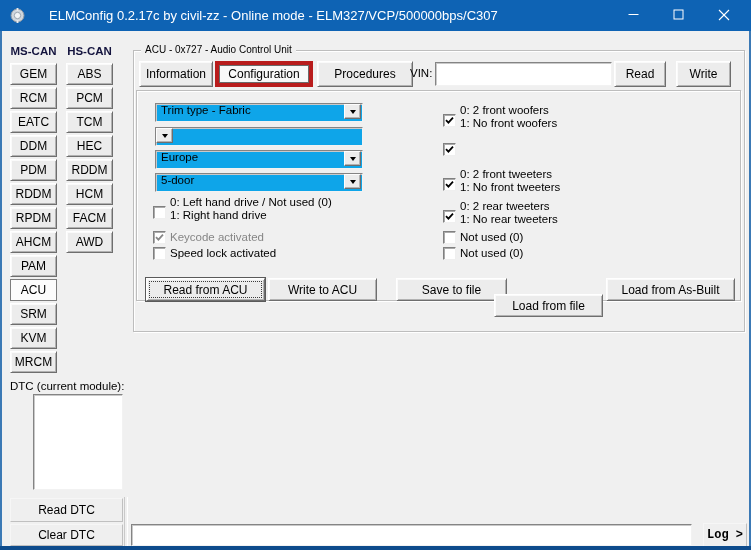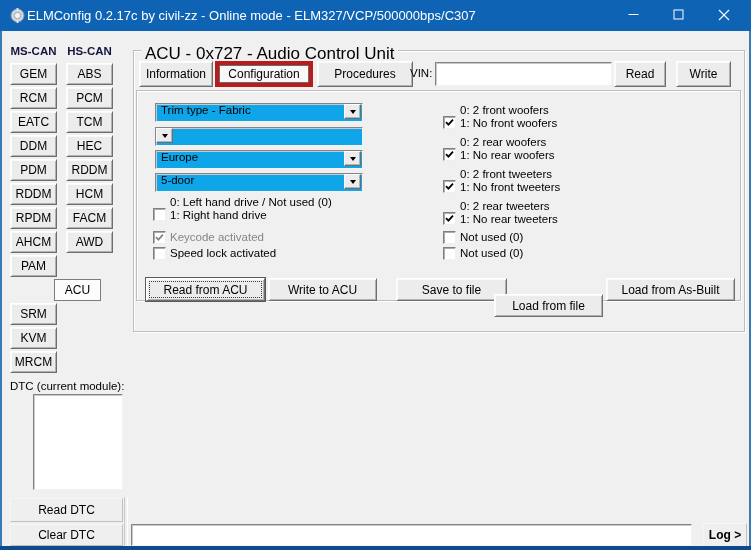--- a/index.html
+++ b/index.html
@@ -2,83 +2,83 @@
 <html><head>
 <meta charset="utf-8">
 <style>
   html,body{margin:0;padding:0;background:#bcbcbc;}
   .window{position:relative;width:751px;height:550px;background:#f0f0f0;
     font-family:"Liberation Sans",sans-serif;font-size:11.5px;color:#000;overflow:hidden;}
 
   
   .titlebar{position:absolute;left:0;top:0;width:751px;height:31px;background:#0e63b4;display:flex;align-items:center;}
   .app-icon{margin-left:9px;width:17px;height:17px;flex:none;}
-  .title-text{color:#fff;font-size:13px;margin-left:1px;white-space:nowrap;}
+  .title-text{color:#fff;font-size:13px;margin-left:23px;white-space:nowrap;}
   .caption-buttons{position:absolute;right:5px;top:0;height:31px;display:flex;}
   .cap-btn{width:45px;height:31px;display:flex;align-items:center;justify-content:center;}
   .border-left{position:absolute;left:0;top:31px;width:2px;height:519px;background:#3b79b5;}
   .border-right{position:absolute;right:0;top:31px;width:2px;height:519px;background:#3b79b5;}
   .border-bottom{position:absolute;left:0;bottom:0;width:751px;height:4px;background:#0d4b8c;}
 
   
   .btn{position:absolute;box-sizing:border-box;background:#ececec;
     border:1px solid;border-color:#ffffff #6e6e6e #6e6e6e #ffffff;
     box-shadow:inset 1px 1px 0 #fafafa, inset -1px -1px 0 #b2b2b2;
     display:flex;align-items:center;justify-content:center;
     font-size:12px;cursor:default;white-space:nowrap;}
   .btn.subtle{background:#efefef;border-color:#f6f6f6 #c0c0c0 #c0c0c0 #f6f6f6;box-shadow:none;}
   .side-btn{width:47px;height:22px;text-align:right;}
-  .side-btn.active{background:#fcfcfc;border:1px solid #7d7d7d;box-shadow:none;margin-left:44px;}
+  .side-btn.active{background:#fcfcfc;border:1px solid #7d7d7d;box-shadow:none;}
   .tab-btn{height:26px;}
   .tab-btn.pressed{background:#f8f8f8;border:4px solid #b91c1c;box-shadow:inset 0 0 0 1px #6a6a6a;}
   .btn.default-focus{box-shadow:0 0 0 1px #5a5a5a, inset 1px 1px 0 #fafafa, inset -1px -1px 0 #b2b2b2;
     outline:1px dotted #3c3c3c;outline-offset:-4px;}
 
   
   .sunken{position:absolute;box-sizing:border-box;background:#fff;
     border:1px solid;border-color:#848484 #f2f2f2 #f2f2f2 #848484;
     box-shadow:inset 1px 1px 0 #c9c9c9;}
   input.sunken{font-family:"Liberation Sans",sans-serif;font-size:12px;padding:0 4px;outline:none;color:#000;}
 
   .col-head{position:absolute;width:47px;text-align:center;font-weight:bold;font-size:11.5px;color:#14143e;}
   .static-label{position:absolute;white-space:nowrap;}
 
   
   .groupbox{position:absolute;left:133px;top:50px;width:612px;height:282px;box-sizing:border-box;
     border:1px solid #bdbdbd;box-shadow:inset 1px 1px 0 #ffffff, 1px 1px 0 #ffffff;}
-  .gb-label{position:absolute;left:141px;top:44px;background:#f0f0f0;padding:0 4px;font-size:17px;white-space:nowrap;}
+  .gb-label{position:absolute;left:141px;top:44px;background:#f0f0f0;padding:0 4px;font-size:10px;white-space:nowrap;}
   .panel-inner{position:absolute;left:136px;top:90px;width:605px;height:211px;box-sizing:border-box;
     border:1px solid #bdbdbd;box-shadow:inset 1px 1px 0 #ffffff, 1px 1px 0 #ffffff;}
 
   
   .combo{position:absolute;width:208px;height:19px;box-sizing:border-box;background:#0ea5e9;
     border:1px solid;border-color:#848484 #f2f2f2 #f2f2f2 #848484;box-shadow:inset 1px 1px 0 #c9c9c9;
     display:flex;align-items:flex-start;}
   .combo-value{flex:1;padding-left:5px;font-size:11.5px;overflow:hidden;white-space:nowrap;}
   .combo-btn{width:17px;height:15px;margin-right:1px;flex:none;background:#ececec;
     border:1px solid;border-color:#fdfdfd #6e6e6e #6e6e6e #fdfdfd;box-shadow:inset -1px -1px 0 #b2b2b2;
     display:flex;align-items:center;justify-content:center;box-sizing:border-box;}
   .arr{width:0;height:0;border:3.5px solid transparent;border-top:4px solid #000;margin-top:4px;}
 
   
-  .checkbox{position:absolute;display:flex;align-items:flex-end;}
+  .checkbox{position:absolute;display:flex;align-items:center;}
   .cb-box{width:13px;height:13px;box-sizing:border-box;background:#fff;flex:none;position:relative;
     border:1px solid;border-color:#808080 #efefef #efefef #808080;box-shadow:inset 1px 1px 0 #ababab;}
   .cb-box svg{display:none;position:absolute;left:1px;top:1px;}
   .checkbox.checked .cb-box svg{display:block;}
   .checkbox.two-line .cb-box{margin-top:7px;}
   .checkbox.one-line .cb-box{margin-top:1px;}
   .cb-label{margin-left:4px;font-size:11.5px;line-height:12.5px;white-space:nowrap;}
   .checkbox.one-line .cb-label{line-height:13px;}
   .checkbox.disabled .cb-label{color:#868686;}
   .checkbox.disabled .cb-box svg polyline{stroke:#868686;}
 
   .listbox{position:absolute;left:33px;top:394px;width:90px;height:96px;}
   .vsep{position:absolute;left:124px;top:497px;width:2px;height:49px;border-left:1px solid #c9c9c9;border-right:1px solid #ffffff;}
-  .log-btn{font-weight:bold;}
+  .log-btn{font-weight:bold;font-family:Liberation Mono, monospace;}
 </style>
 </head>
 <body>
 
 <div class="window">
 
   <div class="titlebar">
     <span class="app-icon">
       <svg width="17" height="17" viewBox="0 0 17 17">
         <circle cx="8.5" cy="8.5" r="6.5" fill="#cfd6dd" stroke="#8d99a6"></circle>
@@ -219,24 +219,20 @@
         <div>0: 2 front woofers</div>
         <div>1: No front woofers</div>
       </span>
     </div>
     <div class="checkbox two-line checked" style="left:443px;top:136px">
       <span class="cb-box">
           <svg width="9" height="9" viewBox="0 0 9 9">
             <polyline points="1,4.2 3.4,6.6 8,1.6" fill="none" stroke="#000" stroke-width="1.8"></polyline>
           </svg>
         </span>
-      <span class="cb-label">
-        <div>0: 2 rear woofers</div>
-        <div>1: No rear woofers</div>
-      </span>
     </div>
     <div class="checkbox two-line checked" style="left:443px;top:168px">
       <span class="cb-box">
           <svg width="9" height="9" viewBox="0 0 9 9">
             <polyline points="1,4.2 3.4,6.6 8,1.6" fill="none" stroke="#000" stroke-width="1.8"></polyline>
           </svg>
         </span>
       <span class="cb-label">
         <div>0: 2 front tweeters</div>
         <div>1: No front tweeters</div>

